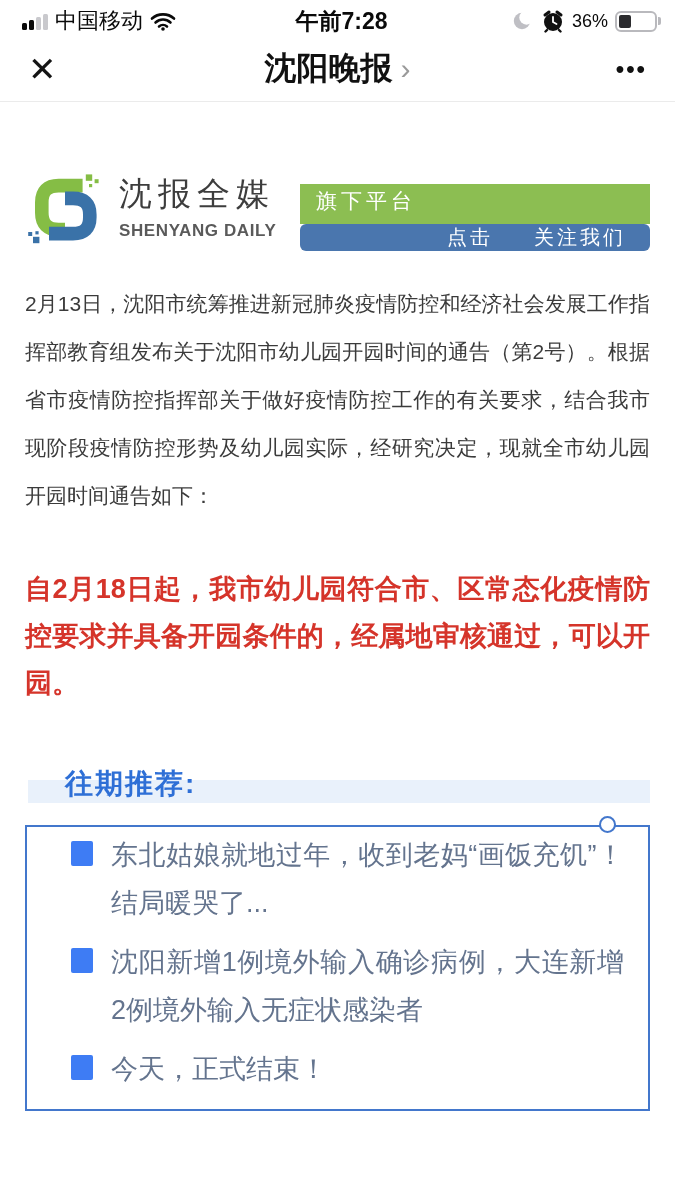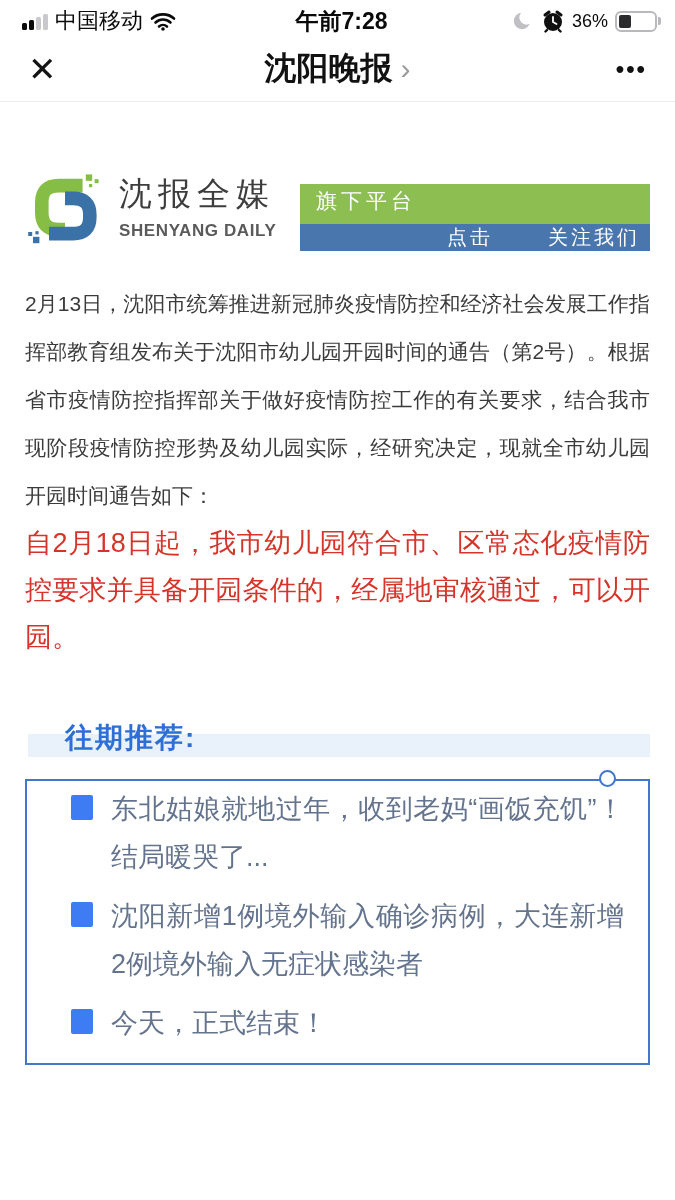--- a/index.html
+++ b/index.html
@@ -59,32 +59,32 @@
   .logo-text { margin-left: 14px; margin-top: 14px; }
   .logo-cn { font-size: 33px; color: #3d3d3d; letter-spacing: 6px; font-weight: 500; white-space: nowrap; }
   .logo-en { font-size: 17px; color: #5a5a5a; letter-spacing: 0.6px; margin-top: 4px; font-weight: 600; }
   .banner { margin-left: auto; width: 350px; margin-top: 26px; }
   .banner-green {
     background: #8cbe52; color: #fff; height: 40px; line-height: 33px;
     padding-left: 16px; font-size: 21px; letter-spacing: 4px;
   }
   .banner-blue {
     background: #4a76ae; color: #fff; height: 27px; line-height: 27px;
-    font-size: 20px; letter-spacing: 3px; position: relative;
+    font-size: 20px; letter-spacing: 3px; position: relative; border-radius: 6px;
   }
   .banner-click { position: absolute; left: 42%; }
-  .banner-follow { position: absolute; right: 10px; margin-left: 25px; }
+  .banner-follow { position: absolute; right: 24px; margin-left: 25px; }
 
   .para {
     margin-top: 22px; font-size: 21px; line-height: 48px;
     color: #3b3b3b; text-align: justify; text-justify: inter-ideograph;
   }
   .para-red {
-    font-size: 27px; line-height: 47px;
-    color: #d5342a; font-weight: normal; text-align: justify;
+    margin-top: 46px; font-size: 27px; line-height: 47px;
+    color: #d5342a; font-weight: bold; text-align: justify;
   }
 
   .section-label { margin-top: 58px; position: relative; height: 40px; }
   .label-bg { position: absolute; left: 3px; right: 0px; top: 15px; height: 23px; background: #e9f1fb; }
   .label-text { position: relative; margin-left: 40px; font-size: 28px; font-weight: bold; color: #2e6fd6; letter-spacing: 2px; }
 
   .rec-box {
     margin-top: 20px; position: relative;
     border: 2px solid #4377cc;
     padding: 4px 24px 16px 44px;

